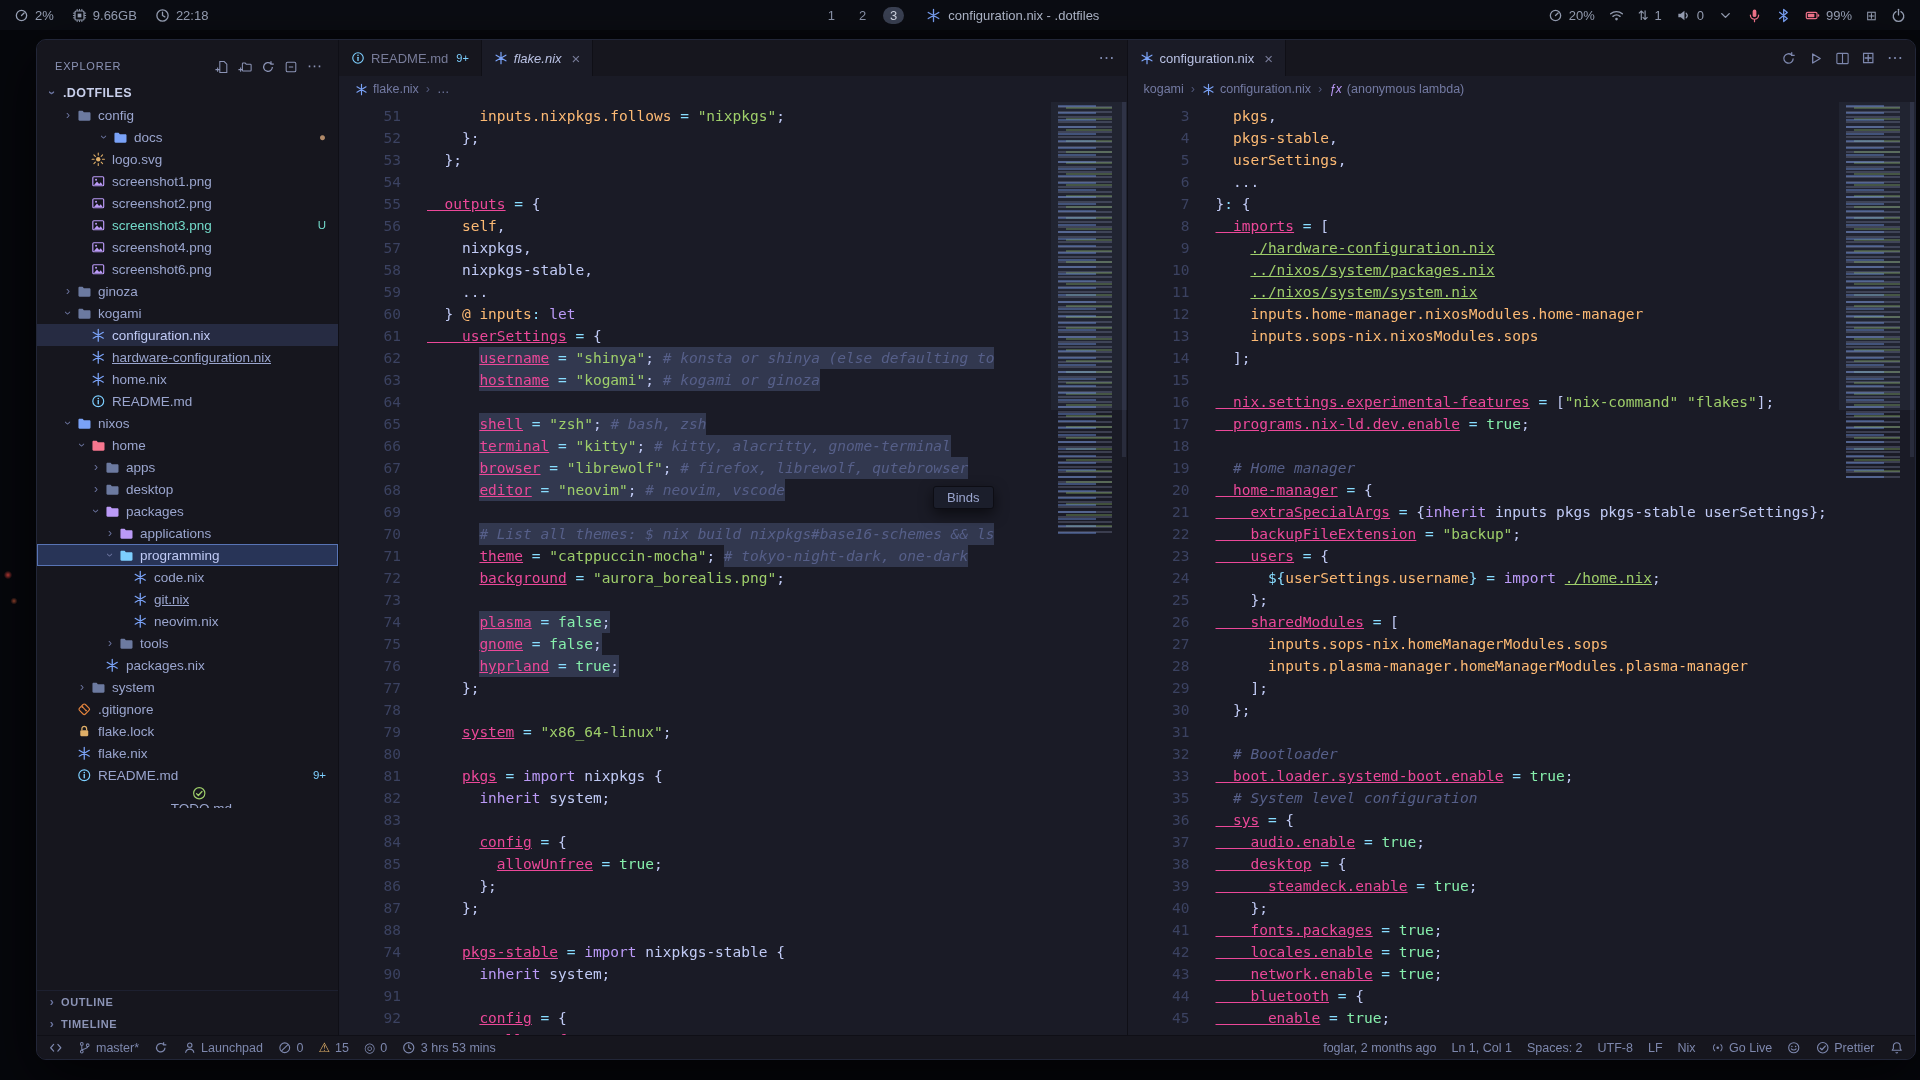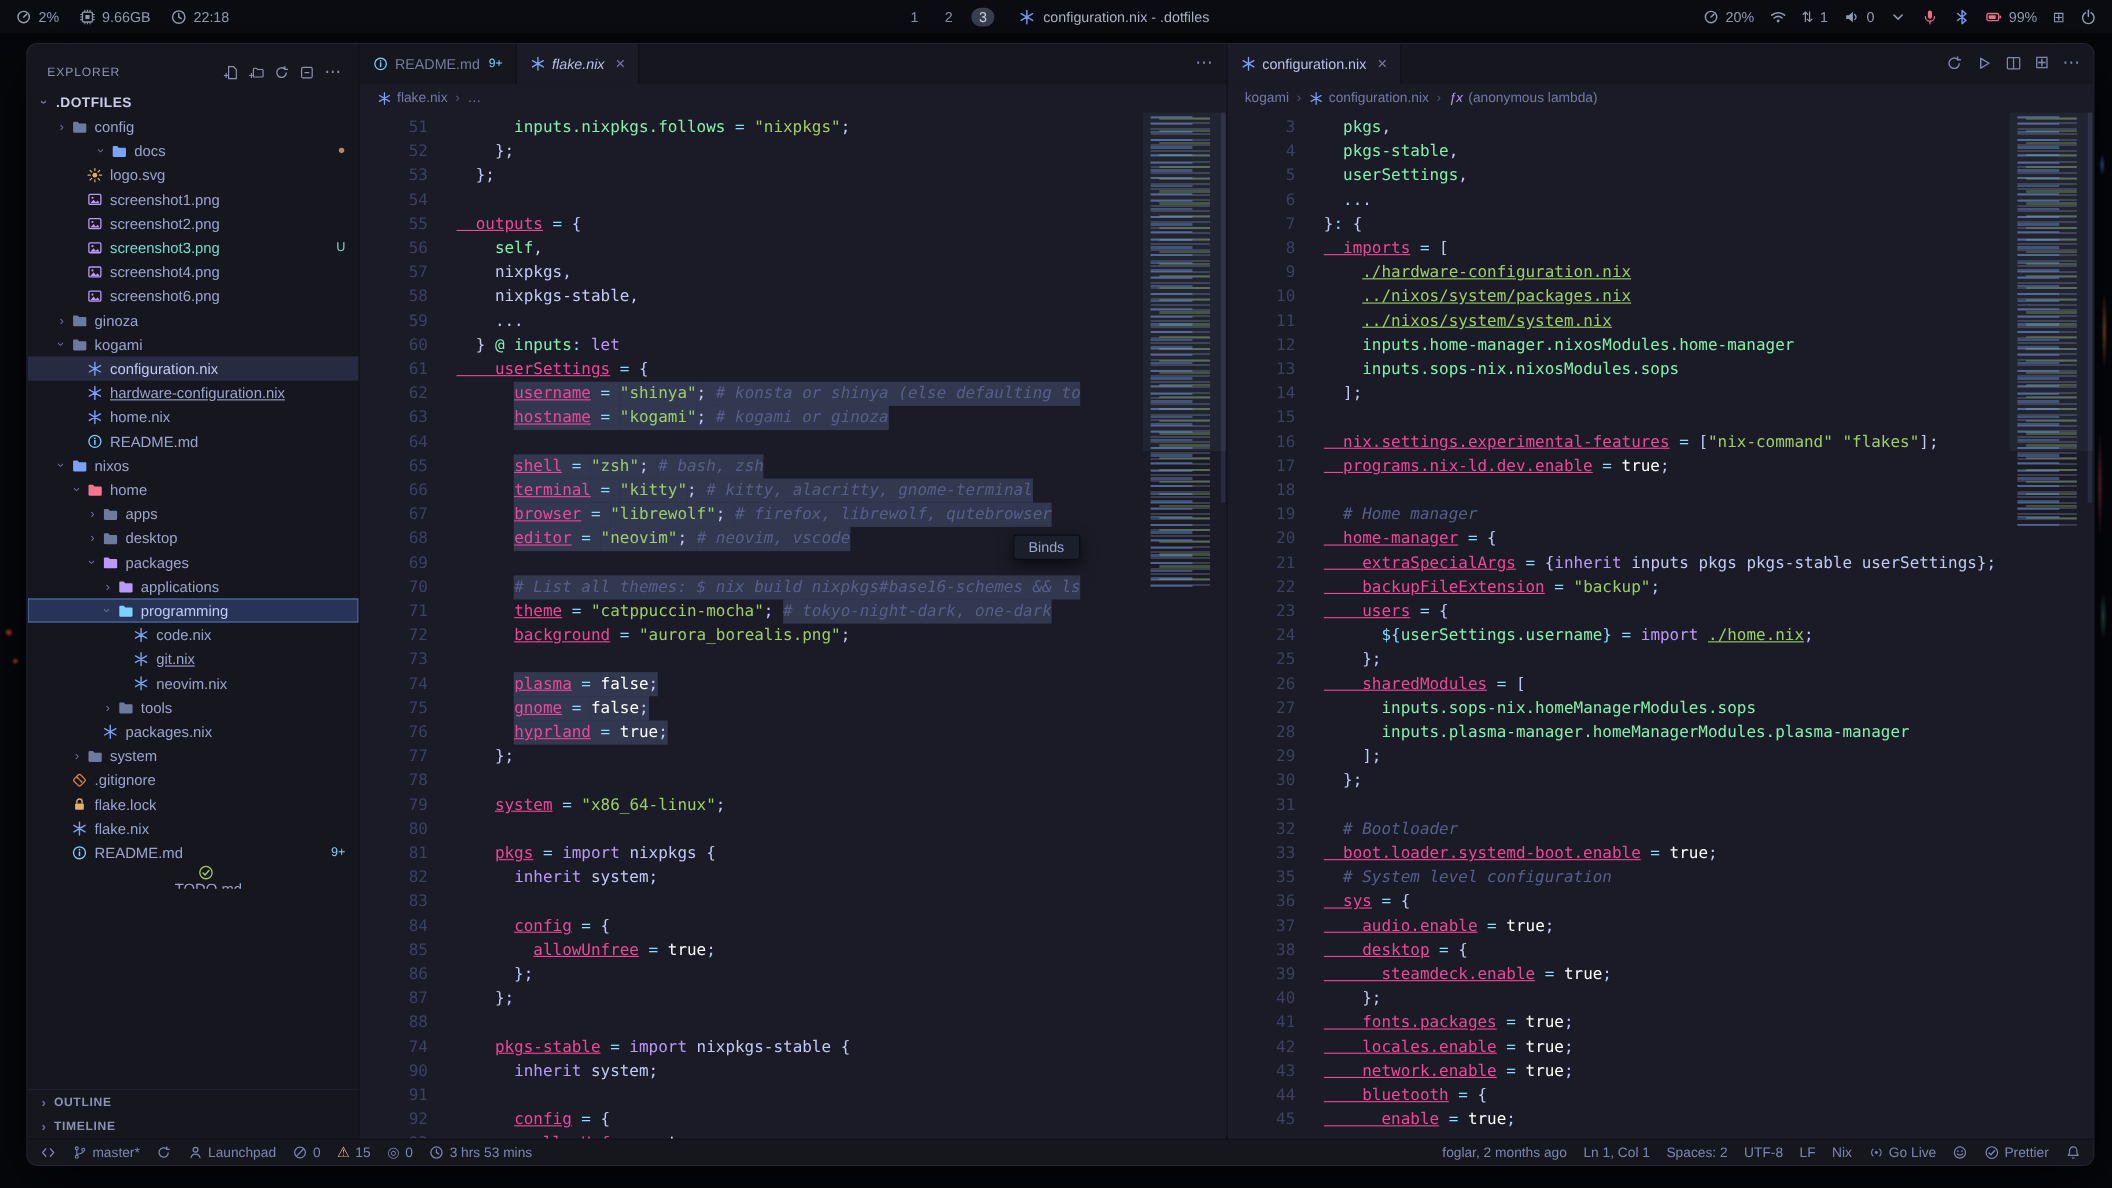--- a/index.html
+++ b/index.html
@@ -21,21 +21,21 @@
   .tb-left,.tb-right{flex:1 1 0;display:flex;align-items:center;gap:18px;min-width:0;}
   .tb-right{justify-content:flex-end;gap:14px;}
   .tb-center{flex:none;display:flex;align-items:center;gap:22px;}
   .tb-item{display:flex;align-items:center;gap:6px;white-space:nowrap;}
   .ws-wrap{display:flex;align-items:center;gap:10px;}
   .ws{padding:1px 7px;border-radius:9px;color:#8d96ad;}
   .ws.active{background:#3b4254;color:#d6dbe8;}
   .tb-title{display:flex;align-items:center;gap:7px;color:#b4bccf;}
   .tb-title .svgi{color:#7aa2f7;}
   
-  .vswindow{position:absolute;left:24px;top:39px;width:1880px;height:1021px;background:#16161e;
+  .vswindow{position:absolute;left:36px;top:39px;width:1880px;height:1021px;background:#16161e;
     border:1px solid #222638;border-radius:10px;box-shadow:0 18px 60px rgba(0,0,0,.7);
     display:flex;flex-direction:column;overflow:hidden;box-sizing:border-box;}
   .main{flex:1;display:flex;min-height:0;}
   
   .sidebar{width:302px;flex:none;background:#16161e;display:flex;flex-direction:column;border-right:1px solid #0f0f16;box-sizing:border-box;}
   .sb-head{height:42px;flex:none;display:flex;align-items:center;padding:10px 16px 0 18px;box-sizing:border-box;}
   .sb-title{font-size:11px;letter-spacing:.8px;color:#8b93b5;}
   .sb-actions{margin-left:auto;display:flex;align-items:center;gap:9px;color:#8b93b5;}
   .sb-actions .svgi{width:14px;height:14px;}
   .sb-actions .gly{font-size:15px;}
@@ -70,21 +70,21 @@
   .crumbs{height:26px;flex:none;display:flex;align-items:center;gap:7px;padding:0 16px;font-size:12.5px;color:#737aa2;background:#1a1b26;white-space:nowrap;}
   .crumb{display:flex;align-items:center;gap:5px;}
   .crumb .svgi{width:13px;height:13px;color:#7aa2f7;}
   .crumb .fx{color:#bb9af7;font-style:italic;font-size:12px;}
   .csep{color:#51587a;}
   .editor{flex:1;min-height:0;position:relative;background:#1a1b26;overflow:hidden;}
   .code{position:absolute;inset:0;padding:3px 0 0 16px;overflow:hidden;}
   .cl{display:flex;height:22px;font-family:"DejaVu Sans Mono",monospace;font-size:14.5px;line-height:22px;white-space:pre;}
   .ln{width:46px;flex:none;text-align:right;color:#3b4261;margin-right:26px;}
   .tk-fg{color:#c0caf5;} .tk-blu{color:#ec4899;text-decoration:underline;} .tk-cyn{color:#89ddff;} .tk-grn{color:#9ece6a;}
-  .tk-org{color:#ffffff;} .tk-red{color:#86efac;} .tk-mag{color:#bb9af7;}
+  .tk-org{color:#86efac;} .tk-red{color:#fdba74;} .tk-mag{color:#bb9af7;}
   .tk-com{color:#565f89;font-style:italic;}
   .tk-lnk{color:#9ece6a;text-decoration:underline;}
   .tksel{background:rgba(103,118,167,.32);}
   .mm{position:absolute;right:0;top:0;bottom:0;width:76px;background:#1a1b26;}
   .mm-ink{position:absolute;left:7px;top:3px;right:13px;}
   .mm-slider{position:absolute;left:0;right:0;top:0;height:33%;background:rgba(134,150,199,.07);}
   .sbv{position:absolute;right:0;top:0;bottom:0;width:6px;}
   .sbv i{position:absolute;top:0;left:1px;right:1px;height:38%;background:rgba(134,150,199,.14);display:block;}
   .tooltip{position:absolute;left:594px;top:384px;background:#1b1e2b;border:1px solid #0d0d14;border-radius:3px;
     box-shadow:0 5px 14px rgba(0,0,0,.55);padding:3px 13px;font-size:13px;color:#9aa5ce;z-index:5;}

